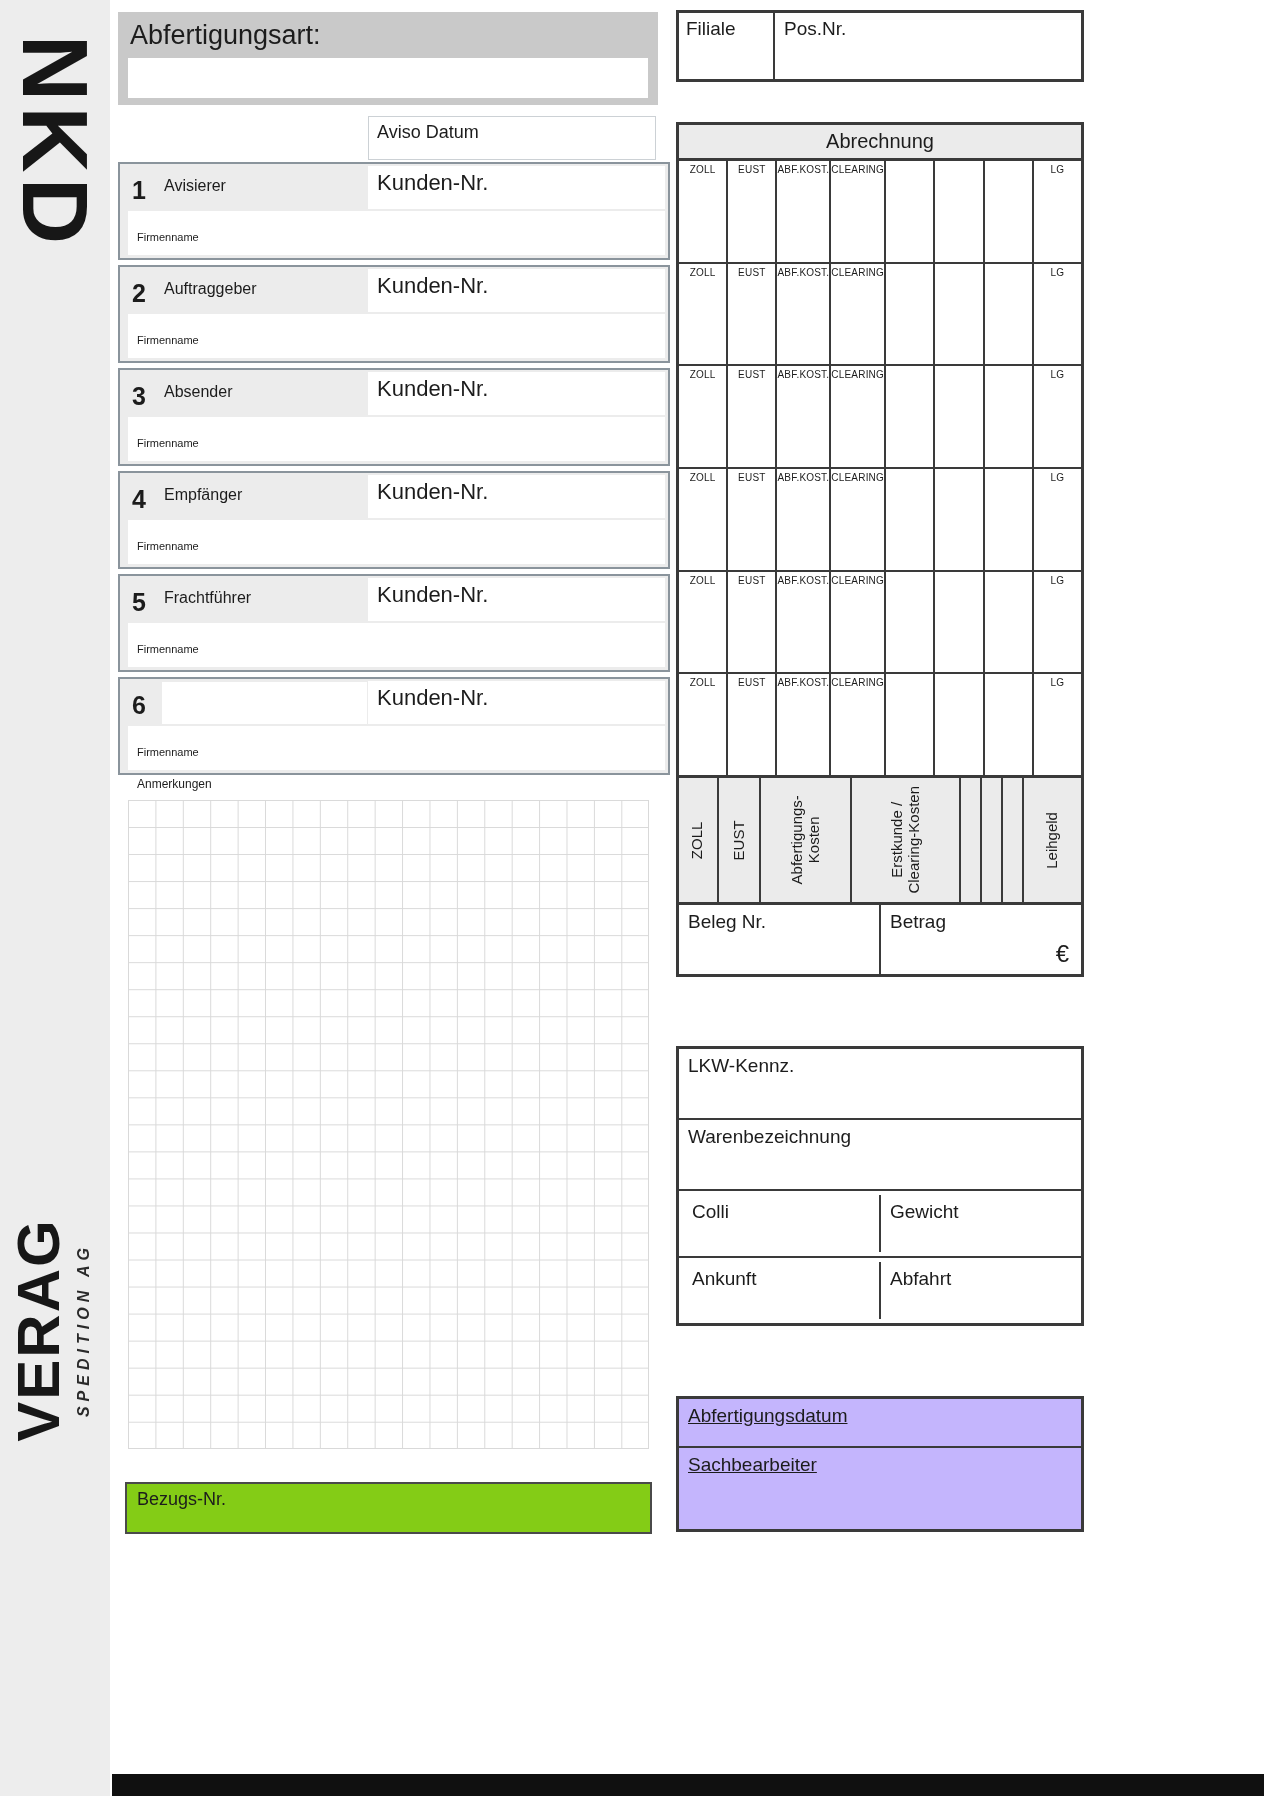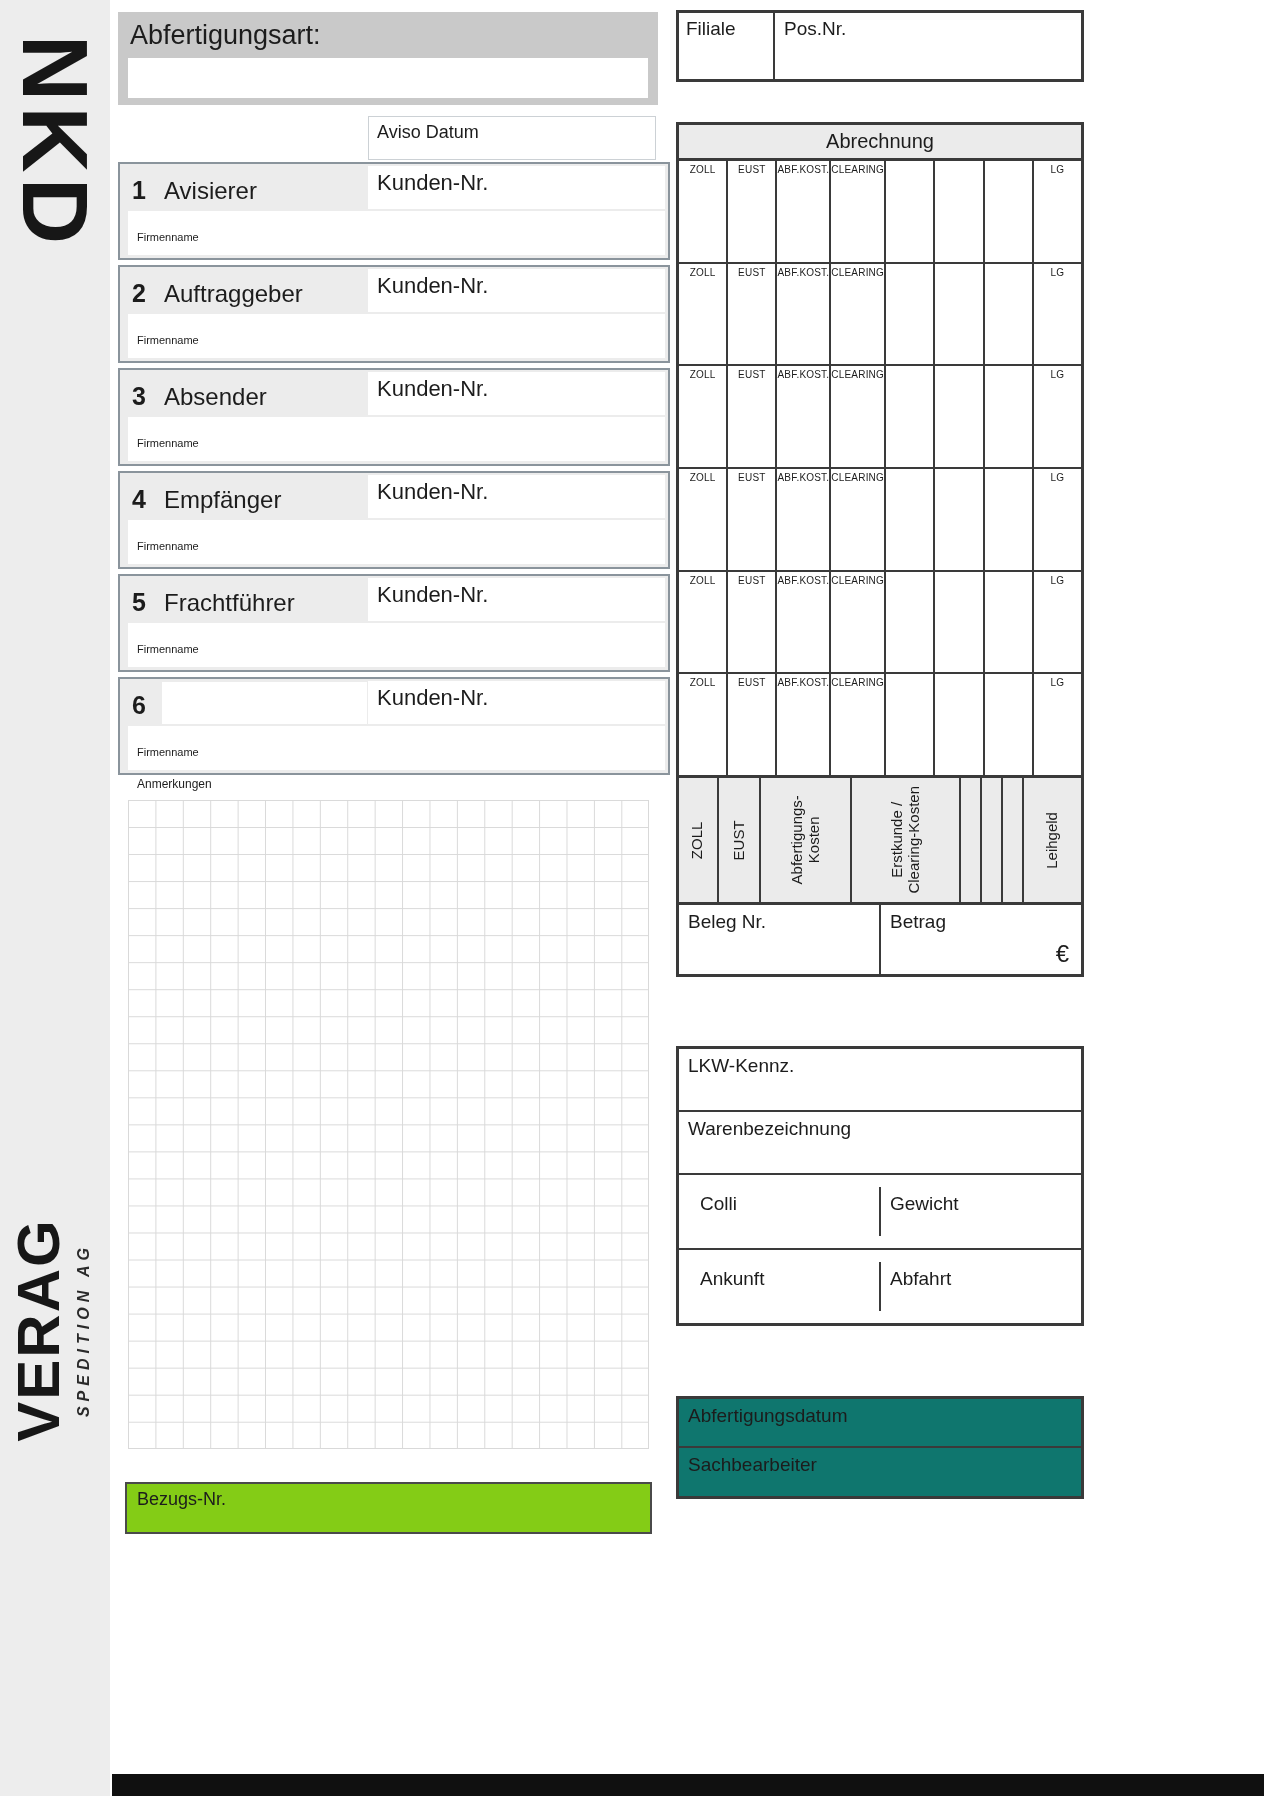--- a/index.html
+++ b/index.html
@@ -54,48 +54,48 @@
   .belegrow { position:absolute; left:676px; top:902px; width:408px; height:75px; background:#fff;
               border:3px solid #3a3a3a; display:flex; }
   .beleg-cell { flex:1; font-size:19px; padding:6px 9px; }
   .betrag-cell { flex:1; border-left:2px solid #3a3a3a; font-size:19px; padding:6px 9px; position:relative; }
   .euro { position:absolute; right:12px; bottom:6px; font-size:24px; }
 
   
   .sect { position:absolute; left:118px; width:552px; height:98px; background:#ececec;
           border:2px solid #8a949c; }
   .sect .num { position:absolute; left:12px; top:12px; font-size:25px; font-weight:bold; }
-  .sect .slabel { position:absolute; left:44px; top:13px; font-size:24px; }
+  .sect .slabel { position:absolute; left:44px; top:13px; font-size:16px; }
   .sect .kbox { position:absolute; left:248px; top:2px; right:3px; height:43px; background:#fff;
                 font-size:22px; padding:4px 9px; }
   .sect .fbox { position:absolute; left:8px; right:3px; top:47px; bottom:3px; background:#fff;
                 font-size:11px; padding:20px 9px; }
   .sect .blankbox { position:absolute; left:42px; top:3px; width:205px; height:42px; background:#fff; }
 
   
   .notes-label { position:absolute; left:137px; top:777px; font-size:12px; }
   .notes-grid { position:absolute; left:128px; top:800px; width:521px; height:649px;
       border-right:1px solid #d9d9d9; border-bottom:1px solid #d9d9d9;
       background-image:
         linear-gradient(to right,#d9d9d9 1px,transparent 1px),
         linear-gradient(to bottom,#d9d9d9 1px,transparent 1px);
       background-size:27.42px 27.04px; }
 
   
   .lkw-block { position:absolute; left:676px; top:1046px; width:408px; height:280px; background:#fff;
                border:3px solid #3a3a3a; display:flex; flex-direction:column; }
   .lkw-row { flex:1; border-top:2px solid #3a3a3a; font-size:19px; padding:6px 9px; }
   .lkw-row:first-child { border-top:none; }
-  .lkw-split { flex:1; border-top:2px solid #3a3a3a; display:flex; padding:12px; }
+  .lkw-split { flex:1; border-top:2px solid #3a3a3a; display:flex; padding:4px; }
   .lkw-split > div { flex:1; font-size:19px; padding:6px 9px; }
   .lkw-split > div + div { border-left:2px solid #3a3a3a; }
 
   
-  .fdate-block { position:absolute; left:676px; top:1396px; width:408px; height:103px; background:#0f766e;
-                 border:3px solid #3a3a3a; display:flex; flex-direction:column; }
+  .fdate-block { position:absolute; left:676px; top:1396px; width:408px; height:136px; background:#c4b5fd;
+                 border:3px solid #3a3a3a; display:flex; flex-direction:column;text-decoration:underline; }
   .fdate-row1 { height:47px; font-size:19px; padding:6px 9px; }
   .fdate-row2 { flex:1; border-top:2px solid #3a3a3a; font-size:19px; padding:6px 9px; }
   .bezugs-box { position:absolute; left:125px; top:1482px; width:527px; height:52px; background:#84cc16;
                 border:2px solid #4a4a4a; font-size:18px; padding:5px 10px; }
 </style>
 </head>
 <body>
 
 <div class="page">
 

